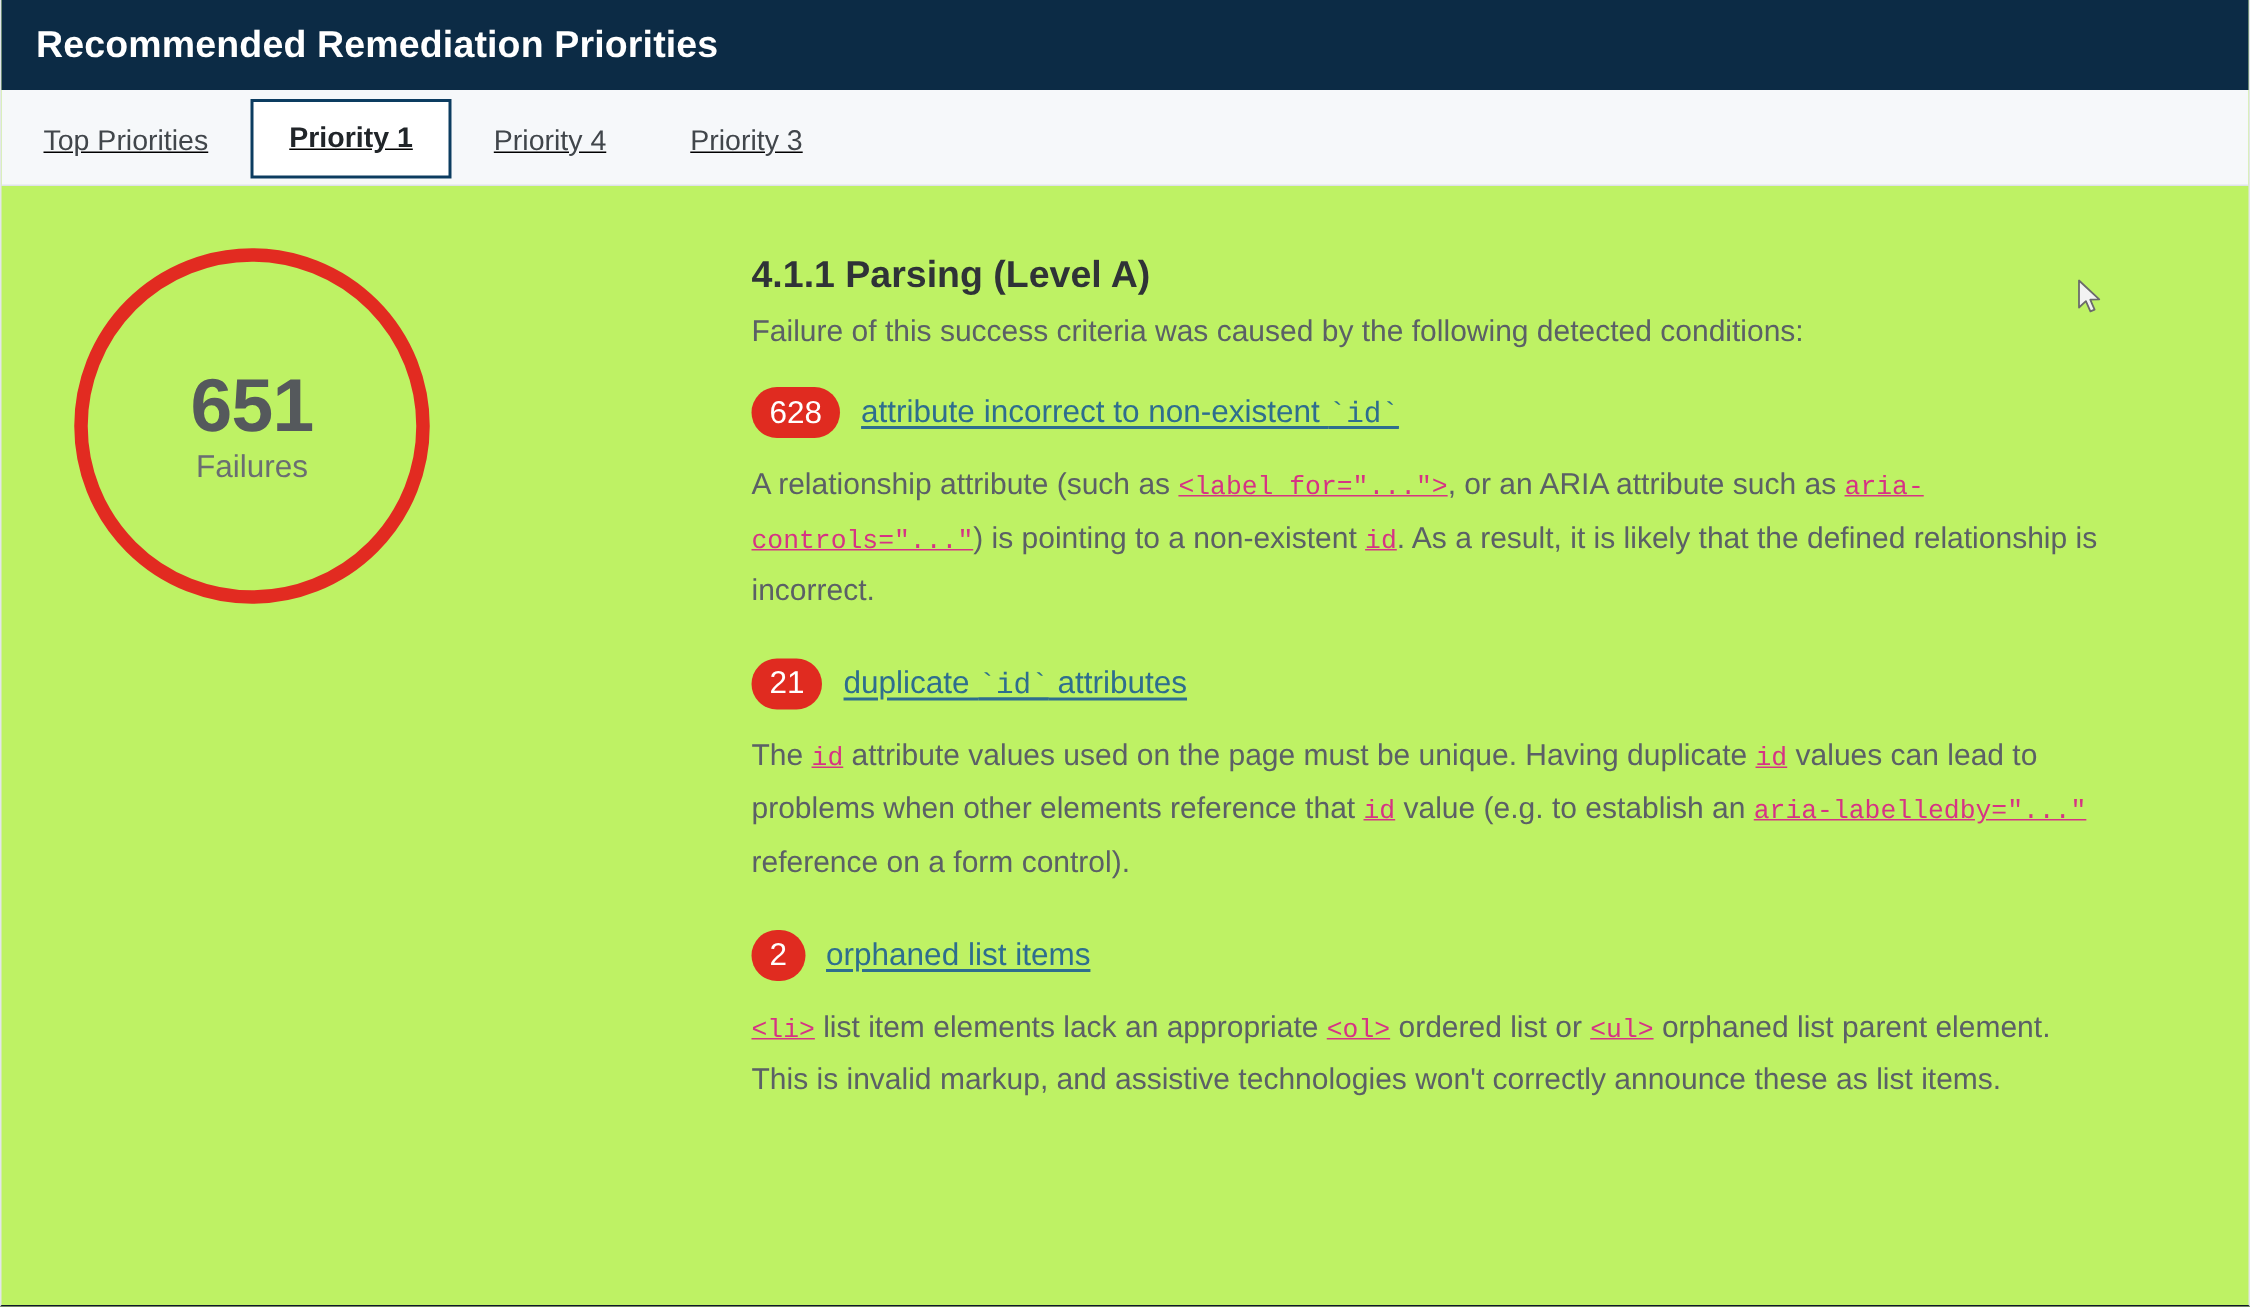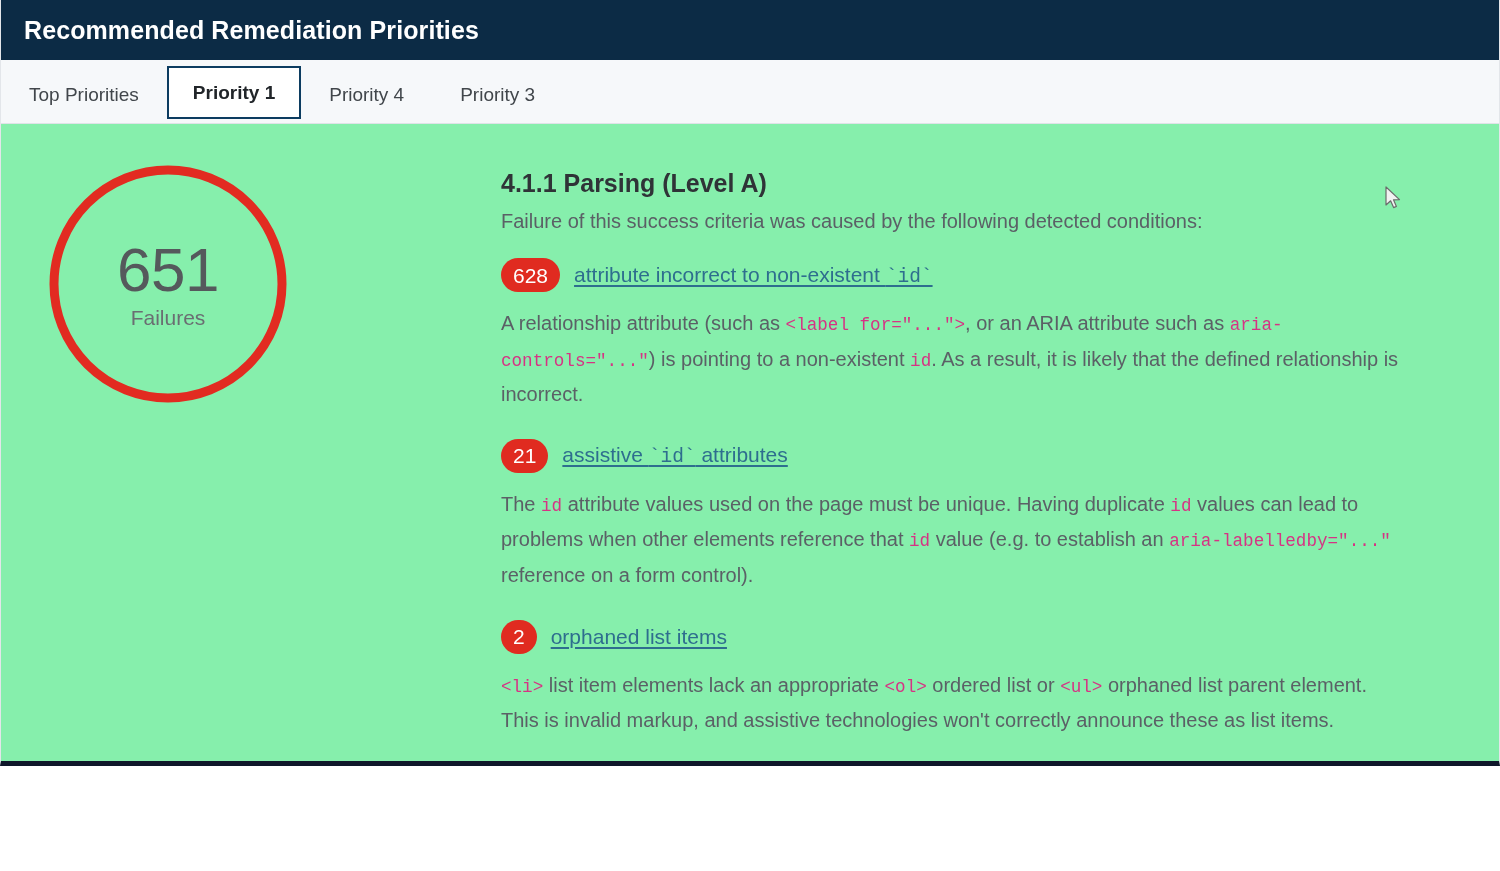--- a/index.html
+++ b/index.html
@@ -11,26 +11,26 @@
     width: 1500px;
     height: 871px;
     overflow: hidden;
     font-family: "Liberation Sans", sans-serif;
     -webkit-font-smoothing: antialiased;
   }
 
   .app-card {
     position: relative;
     width: 1500px;
-    height: 766px;
-    background: #86efac;
+    height: 871px;
+    background: #bef264;
     box-sizing: border-box;
     border-left: 1px solid #e3e6ea;
     border-right: 1px solid #e3e6ea;
-    border-bottom: 5px solid #0f172a;
+    border-bottom: 1px solid #0f172a;
     overflow: hidden;
   }
 
   
   .page-header {
     height: 60px;
     background: #0c2b45;
     display: flex;
     align-items: center;
     padding: 0 24px;
@@ -47,20 +47,21 @@
 
   
   .tabbar {
     height: 64px;
     background: #f6f8fa;
     border-bottom: 1px solid #dfe3e8;
     display: flex;
     align-items: stretch;
     padding-left: 0px;
     box-sizing: border-box;
+    text-decoration: underline;
   }
   .tab {
     display: flex;
     align-items: center;
     padding: 0 26px;
     font-size: 19px;
     color: #41464b;
     cursor: pointer;
     background: transparent;
     border: 2px solid transparent;
@@ -101,22 +102,22 @@
   .gauge svg { display: block; }
   .gauge-text {
     position: absolute;
     inset: 0;
     display: flex;
     flex-direction: column;
     align-items: center;
     justify-content: center;
   }
   .gauge-value {
-    font-size: 62px;
-    font-weight: normal;
+    font-size: 50px;
+    font-weight: bold;
     color: #55595c;
     line-height: 1.02;
     letter-spacing: -0.5px;
   }
   .gauge-label {
     font-size: 21px;
     color: #6a6e72;
     margin-top: 4px;
   }
 
@@ -166,20 +167,21 @@
     color: #2e6e8e;
     text-decoration: underline;
     text-underline-offset: 3px;
     cursor: pointer;
   }
   .cond-link code,
   .desc code {
     font-family: "Liberation Mono", "DejaVu Sans Mono", monospace;
     color: inherit;
     font-size: 0.93em;
+    text-decoration: underline;
   }
   .desc {
     font-size: 20px;
     color: #5b6066;
     line-height: 1.78;
     margin: 0 0 26px 0;
   }
   .desc code {
     color: #d63384;
     font-family: "Liberation Mono", "DejaVu Sans Mono", monospace;
@@ -241,21 +243,21 @@
           <div class="condition">
             <div class="cond-head">
               <span class="badge">628</span>
               <a class="cond-link" href="#"><span>attribute incorrect to non-existent </span><code>`id`</code></a>
             </div>
             <p class="desc"><span>A relationship attribute (such as </span><code>&lt;label for="..."&gt;</code><span>, or an ARIA attribute such as </span><code>aria-controls="..."</code><span>) is pointing to a non-existent </span><code>id</code><span>. As a result, it is likely that the defined relationship is incorrect.</span></p>
           </div>
           <div class="condition">
             <div class="cond-head">
               <span class="badge">21</span>
-              <a class="cond-link" href="#"><span>assistive </span><code>`id`</code><span> attributes</span></a>
+              <a class="cond-link" href="#"><span>duplicate </span><code>`id`</code><span> attributes</span></a>
             </div>
             <p class="desc"><span>The </span><code>id</code><span> attribute values used on the page must be unique. Having duplicate </span><code>id</code><span> values can lead to problems when other elements reference that </span><code>id</code><span> value (e.g. to establish an </span><code>aria-labelledby="..."</code><span> reference on a form control).</span></p>
           </div>
           <div class="condition">
             <div class="cond-head">
               <span class="badge">2</span>
               <a class="cond-link" href="#"><span>orphaned list items</span></a>
             </div>
             <p class="desc"><code>&lt;li&gt;</code><span> list item elements lack an appropriate </span><code>&lt;ol&gt;</code><span> ordered list or </span><code>&lt;ul&gt;</code><span> orphaned list parent element. This is invalid markup, and assistive technologies won't correctly announce these as list items.</span></p>
           </div>

